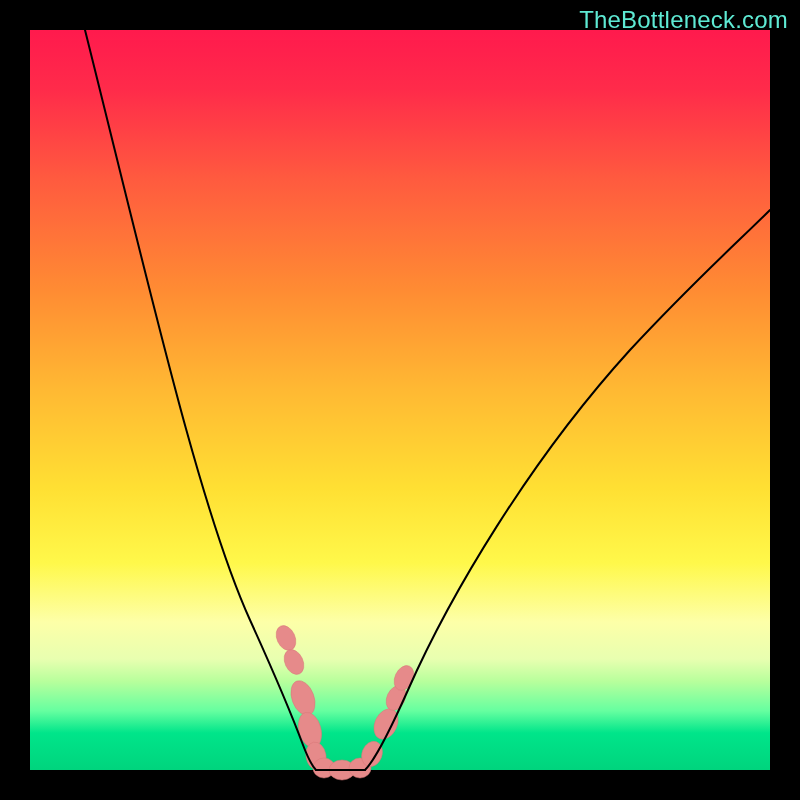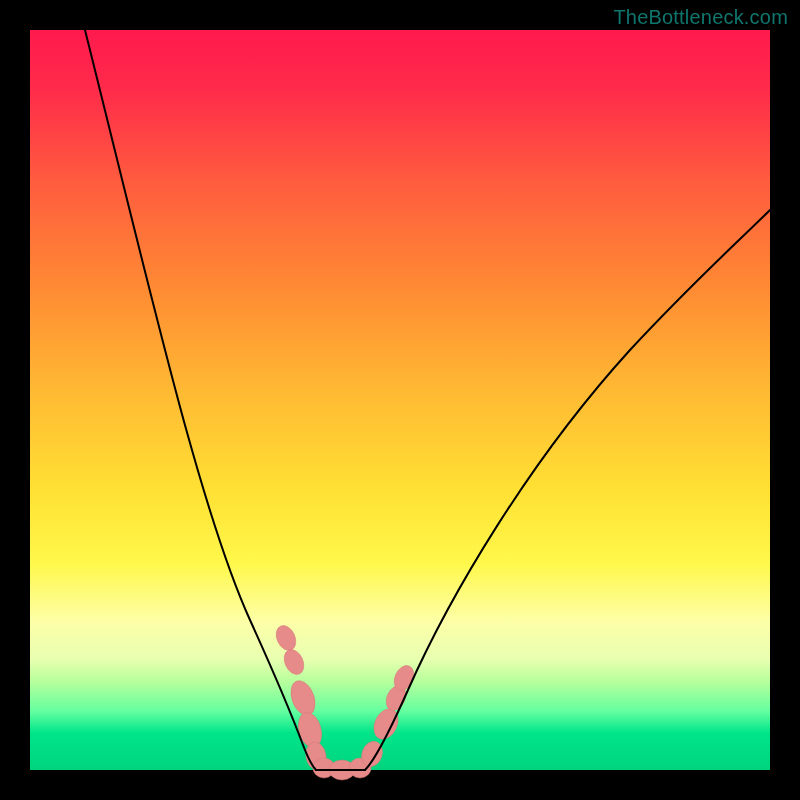--- a/index.html
+++ b/index.html
@@ -38,22 +38,22 @@
       #b8ff9c 88%,
       #66ffa0 92%,
       #00e58a 95%,
       #00d47d 100%
     );
   }
   .watermark {
     position: absolute;
     top: 6px;
     right: 12px;
-    color: #0f766e;
-    font-size: 20px;
+    color: #5eead4;
+    font-size: 24px;
     font-weight: 500;
     letter-spacing: 0.2px;
     z-index: 50;
   }
   svg.curves {
     position: absolute;
     left: 0;
     top: 0;
     width: 740px;
     height: 740px;

